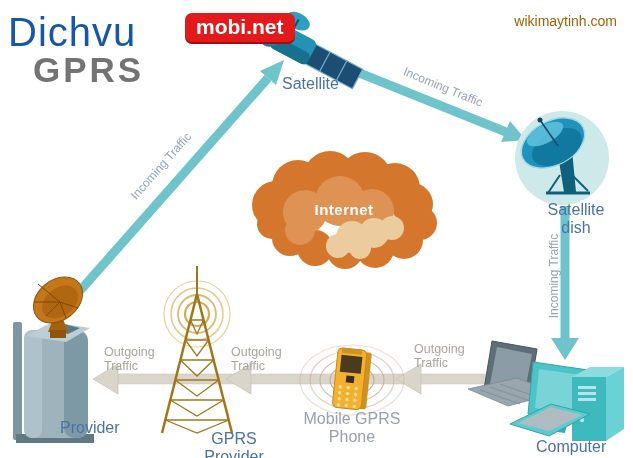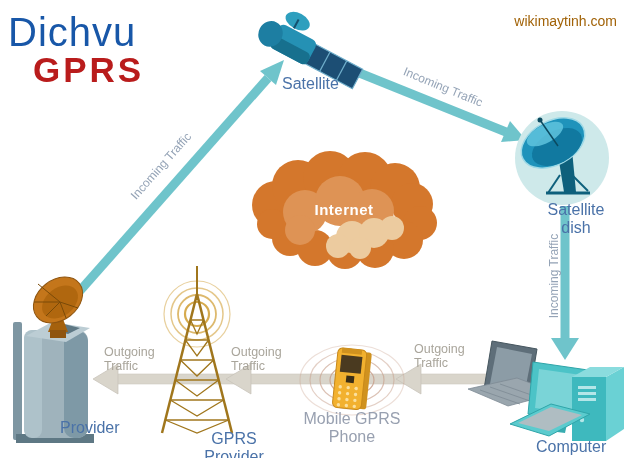--- a/index.html
+++ b/index.html
@@ -1,21 +1,21 @@
 <!DOCTYPE html>
 <html><head>
 <meta charset="utf-8">
 <style>
   html,body{margin:0;padding:0;background:#fff;}
   #stage{position:relative;width:633px;height:458px;background:#ffffff;overflow:hidden;
          font-family:"Liberation Sans",sans-serif;}
   #diagram-svg{position:absolute;left:0;top:0;}
   .ov{position:absolute;white-space:pre-wrap;}
   .brand{left:8px;top:10px;font-size:40px;font-weight:normal;color:#1857A8;letter-spacing:1px;}
-  .service{left:33px;top:50px;font-size:35px;font-weight:bold;color:#b91c1c;letter-spacing:3px;}
+  .service{left:33px;top:50px;font-size:35px;font-weight:bold;color:#737373;letter-spacing:3px;}
   .badge{left:185px;top:13px;background:#E21A1C;color:#fff;font-size:21px;font-weight:bold;
          padding:2px 11px 3px;border-radius:7px;box-shadow:0 2px 0 #9d0f12;}
   .watermark{right:16px;top:13px;font-size:14px;color:#a16207;}
   .node-label{font-size:16px;color:#4A72A8;text-align:center;}
   .lbl-satellite{left:282px;top:75px;width:48px;}
   .lbl-dish{left:532px;top:201px;width:88px;}
   .lbl-provider{left:60px;top:419px;width:58px;}
   .lbl-tower{left:194px;top:430px;width:80px;}
   .lbl-phone{left:303px;top:410px;width:98px;color:#98A0B0;}
   .lbl-computer{left:536px;top:438px;width:62px;}
@@ -212,20 +212,21 @@
       <circle cx="582" cy="420" r="2.2"></circle>
     </g>
     <polygon points="510,424 551,404 590,414 549,436" fill="#5BCBCE" stroke="#2FA5A9"></polygon>
     <polygon points="518,423 551,407 582,415 549,431" fill="#AFBDC2"></polygon>
   </g>
 
   <polygon points="565,360 551,338 579,338" fill="#6FC4CB"></polygon>
 </svg>
 
   <div class="ov brand">Dichvu</div>
+  <div class="ov badge">mobi.net</div>
   <div class="ov service">GPRS</div>
   <div class="ov watermark">wikimaytinh.com</div>
 
   <div class="ov node-label lbl-satellite">Satellite</div>
   <div class="ov node-label lbl-dish">Satellite dish</div>
   <div class="ov node-label lbl-provider">Provider</div>
   <div class="ov node-label lbl-tower">GPRS Provider</div>
   <div class="ov node-label lbl-phone">Mobile GPRS Phone</div>
   <div class="ov node-label lbl-computer">Computer</div>
 

